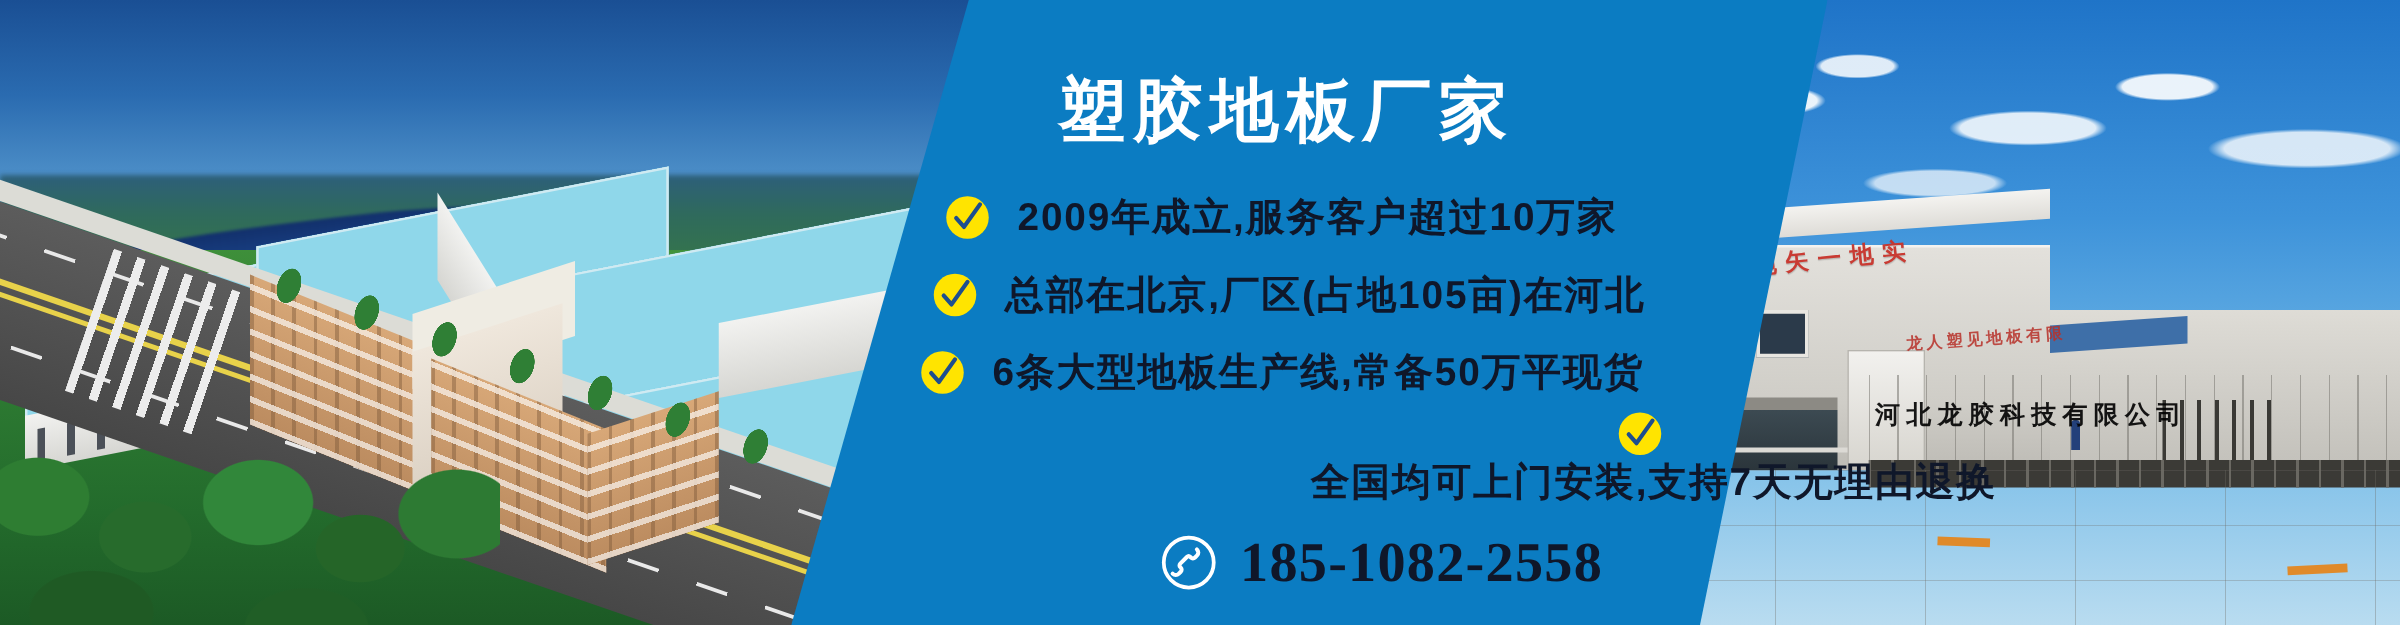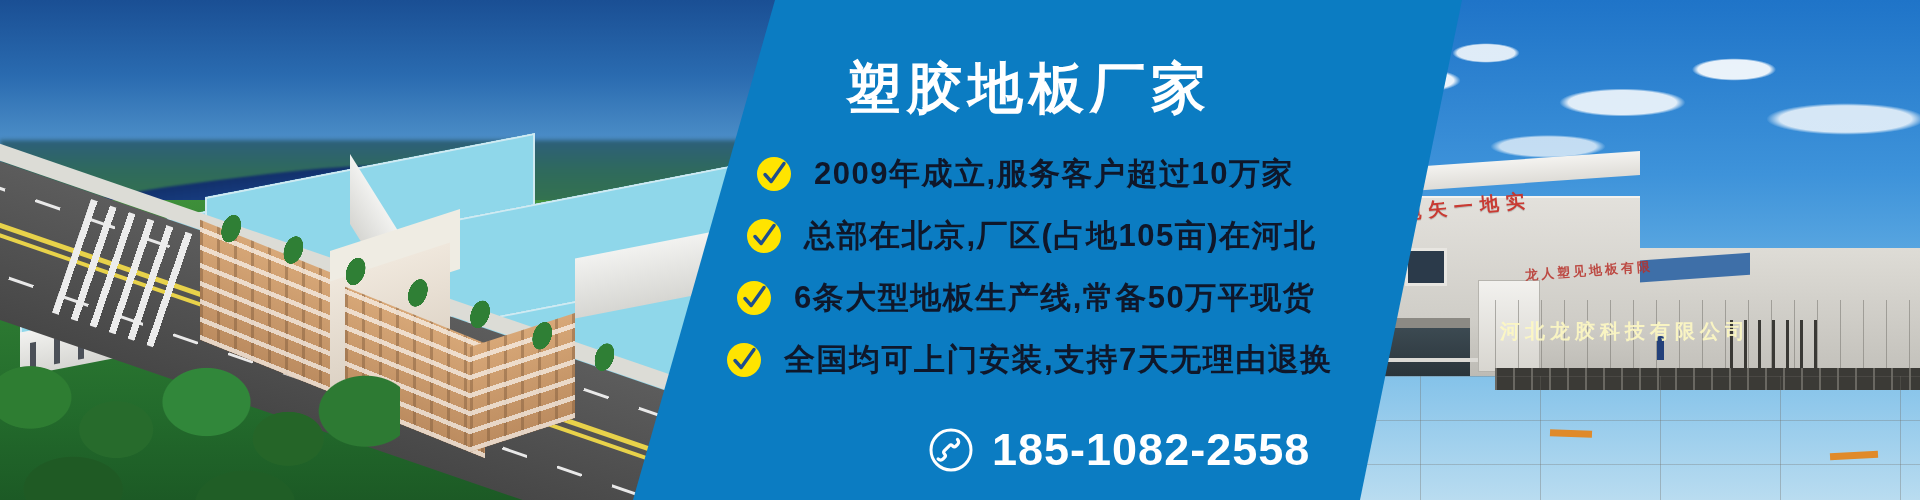--- a/index.html
+++ b/index.html
@@ -200,21 +200,21 @@
     background:linear-gradient(180deg,#cfcdc8,#b3b1ab);
     background-image:repeating-linear-gradient(90deg, rgba(120,118,112,.55) 0 1px, transparent 1px 23px);
   }
   .pr-fence-bottom {
     position:absolute; left:195px; top:368px; width:430px; height:22px;
     background:#3b3a36;
     background-image:repeating-linear-gradient(90deg,#6a6862 0 2px, transparent 2px 18px);
   }
   .pr-fence-text {
     position:absolute; left:200px; top:318px;
-    font-size:20px; font-weight:700; color:#fef9c3; letter-spacing:5px;
+    font-size:20px; font-weight:700; color:#000000; letter-spacing:5px;
     white-space:nowrap; opacity:.9;
     font-family:Liberation Sans, sans-serif;
   }
   .pr-ground {
     position:absolute; left:0; top:376px; width:100%; height:124px;
     background:linear-gradient(180deg,#cfcbc3 0%, #c2beb6 40%, #b5b1a9 100%);
     background-image:
       linear-gradient(90deg, rgba(110,106,100,.35) 0 1px, transparent 1px),
       linear-gradient(180deg, rgba(110,106,100,.3) 0 1px, transparent 1px);
     background-size: 120px 100%, 100% 44px;
@@ -281,21 +281,21 @@
     position:absolute; left:0; top:143px; width:1920px;
   }
   .bullet {
     display:flex; align-items:center;
     height:62px;
     padding-left:756px;
   }
   .bullet:nth-child(1){ padding-left:756px; }
   .bullet:nth-child(2){ padding-left:746px; }
   .bullet:nth-child(3){ padding-left:736px; }
-  .bullet:nth-child(4){ padding-left:726px; }
+  .bullet:nth-child(4){ padding-left:726px;flex-direction:column; }
 
   .check-icon {
     flex:0 0 auto;
     width:36px; height:36px;
     margin-right:22px;
     display:block;
   }
   .bullet-text {
     color:#0f172a;
     font-size:31px; font-weight:700;
@@ -305,25 +305,25 @@
   }
 
   
   .phone-row {
     position:absolute; left:0; top:424px; width:1920px;
     display:flex; align-items:center;
     padding-left:928px;
   }
   .phone-icon { flex:0 0 auto; width:46px; height:46px; margin-right:18px; display:block; }
   .phone-number {
-    color:#ffffff;
+    color:#0f172a;
     font-size:45px; font-weight:700;
     letter-spacing:1px;
     white-space:nowrap;
-    font-family:Liberation Sans, sans-serif;
+    font-family:Liberation Serif, serif;
   }
 </style>
 </head>
 <body>
 
 <div id="banner">
 
   <div class="photo-left">
     <div class="pl-sky"></div>
     <div class="pl-hills"></div>

